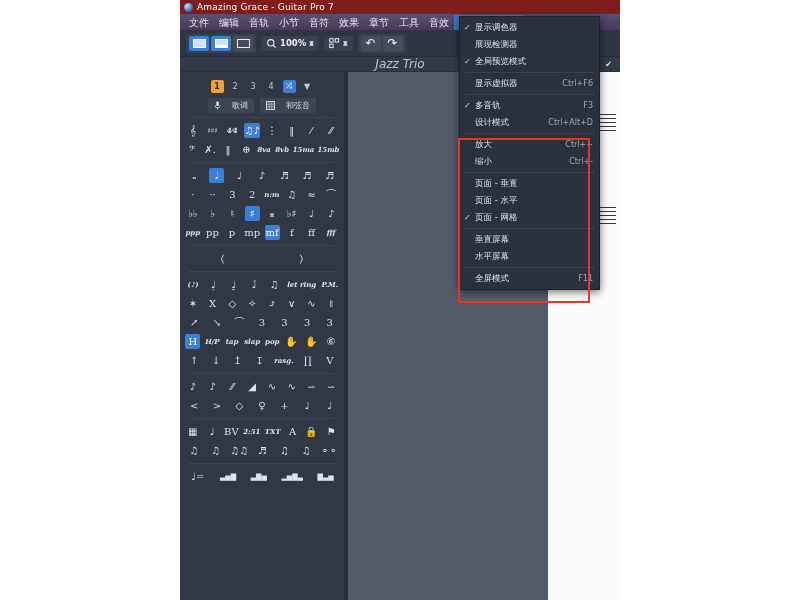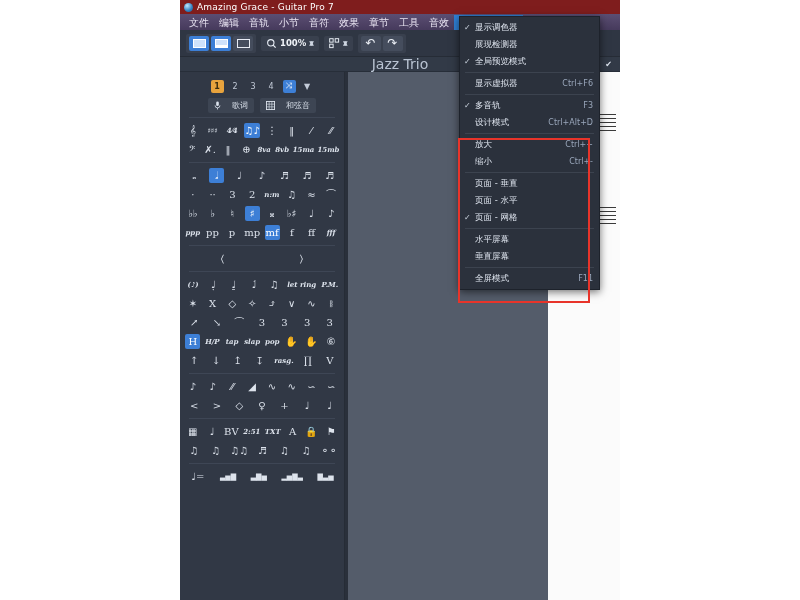--- a/index.html
+++ b/index.html
@@ -16,21 +16,21 @@
   .tbtn{width:20px;height:15px;border-radius:2px;display:flex;align-items:center;justify-content:center;background:#454d5d;}
   .tbtn.on{background:#3d7fd6;}
   .vrect{width:13px;height:9px;border:1.4px solid #e8ecf4;box-sizing:border-box;}
   .vrect.fill{border-color:#ffffff;background:#cfe2fb;}
   .vrect.half{border-bottom-width:3px;}
   .zoomgrp{display:flex;align-items:center;gap:3px;background:#39404e;border-radius:2px;padding:2px 5px;}
   .zoomval{font-size:8.5px;color:#f0f3f8;font-weight:bold;}
   .spin{display:flex;flex-direction:column;line-height:0;color:#cfd6e2;font-size:6px;}
   .arrowbtn{width:20px;height:15px;border-radius:2px;background:#454d5d;display:flex;align-items:center;justify-content:center;color:#eef2f8;font-size:12px;}
   .tabbar{height:14px;background:#323a47;display:flex;align-items:center;justify-content:center;position:relative;border-bottom:1px solid #272e39;}
-  .tabbar .tname{font-size:14px;color:#b9c3d2;}
+  .tabbar .tname{font-size:12px;color:#b9c3d2;font-style:italic;}
   .tabbar .tcheck{position:absolute;right:8px;color:#dfe6f0;font-size:8px;}
   .workspace{display:flex;height:546px;}
   .palette{width:165px;background:#313845;border-right:1px solid #262c36;padding:4px 3px 0 3px;box-sizing:border-box;overflow:hidden;}
   .prow{display:flex;align-items:center;justify-content:space-around;height:19px;}
   .pcell{min-width:15px;height:15px;display:flex;align-items:center;justify-content:center;color:#dde3ec;font-size:10px;border-radius:2px;white-space:nowrap;}
   .pcell.sel{background:#3d7fd6;color:#fff;}
   .pdiv{height:1px;background:#3e4655;margin:3px 6px;}
   .voicebar{display:flex;align-items:center;gap:5px;justify-content:center;height:20px;}
   .vnum{width:13px;height:13px;display:flex;align-items:center;justify-content:center;font-size:8px;color:#c3cbd8;border-radius:2px;}
   .vnum.on{background:#e8a33d;color:#3b2c0d;font-weight:bold;}
@@ -410,26 +410,26 @@
         <span class="sc"></span>
       </div>
       <div class="mi">
         <span class="chk">✓</span>
         <span class="lbl">页面 - 网格</span>
         <span class="sc"></span>
       </div>
       <div class="msep"></div>
       <div class="mi">
         <span class="chk"></span>
+        <span class="lbl">垂直屏幕</span>
+        <span class="sc"></span>
+      </div>
+      <div class="mi">
+        <span class="chk"></span>
         <span class="lbl">水平屏幕</span>
-        <span class="sc"></span>
-      </div>
-      <div class="mi">
-        <span class="chk"></span>
-        <span class="lbl">垂直屏幕</span>
         <span class="sc"></span>
       </div>
       <div class="msep"></div>
       <div class="mi">
         <span class="chk"></span>
         <span class="lbl">全屏模式</span>
         <span class="sc">F11</span>
       </div>
     </div>
   <div class="redbox"></div>

